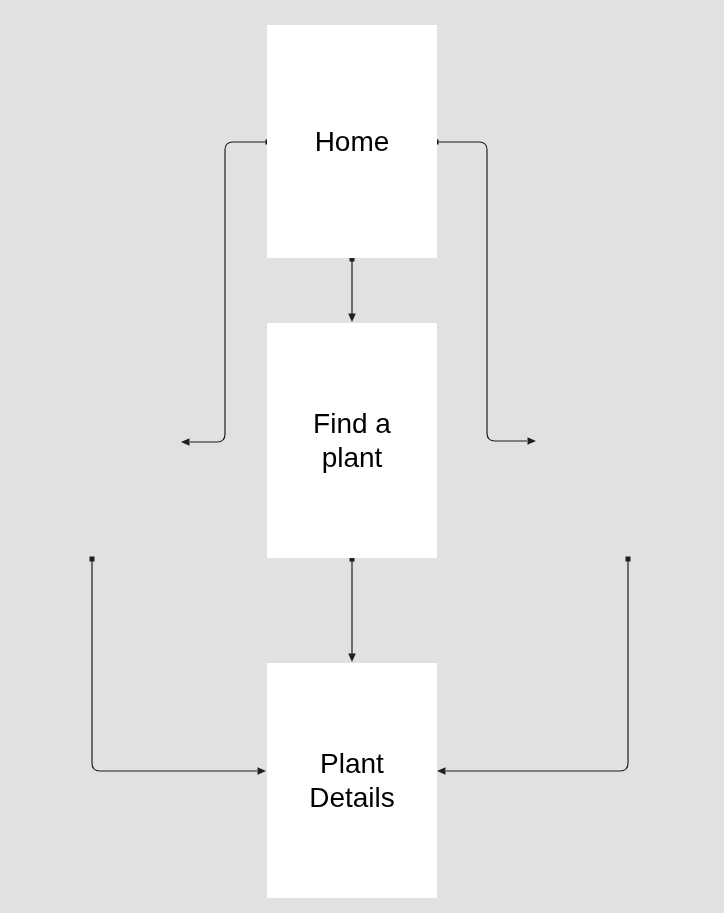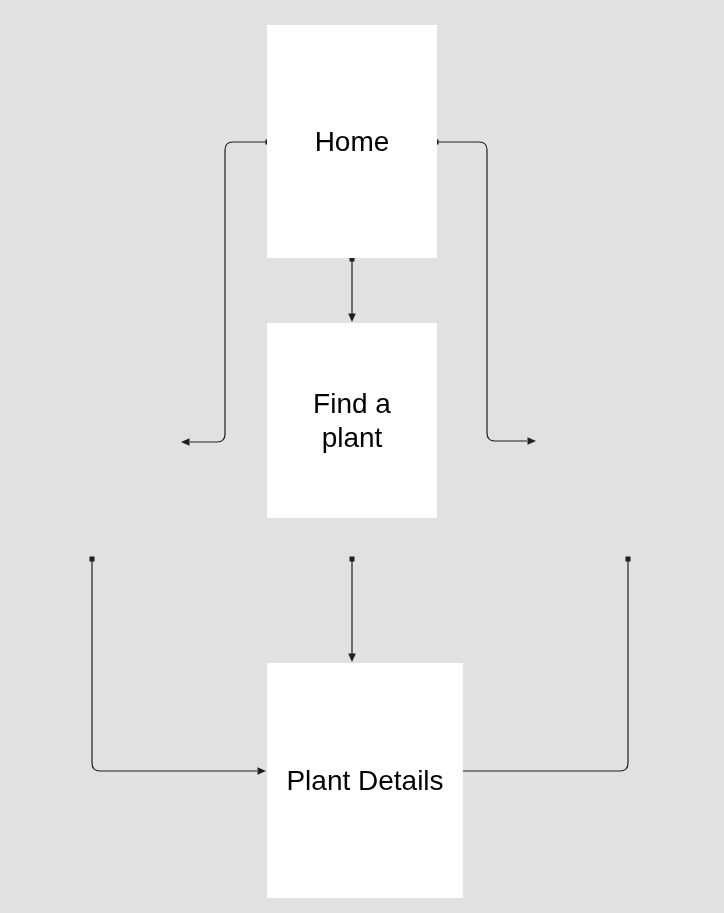--- a/index.html
+++ b/index.html
@@ -41,23 +41,23 @@
     justify-content: center;
     text-align: center;
     color: #000000;
     font-size: 28px;
     line-height: 1.2;
     padding: 0 16px;
     box-sizing: border-box;
   }
   #node-home          { left: 267px; top: 25px;  width: 170px; height: 233px; }
   #node-whats-in-season { left: 10px;  top: 323px; width: 170px; height: 235px; }
-  #node-find-a-plant  { left: 267px; top: 323px; width: 170px; height: 195px; }
+  #node-find-a-plant  { left: 267px; top: 323px; width: 170px; height: 235px; }
   #node-my-plants     { left: 537px; top: 323px; width: 171px; height: 235px; }
-  #node-plant-details { left: 267px; top: 663px; width: 196px; height: 235px; }
+  #node-plant-details { left: 267px; top: 663px; width: 170px; height: 235px; }
 </style>
 </head>
 <body>
 
 <div class="canvas">
 
   <svg class="edges-layer" viewBox="0 0 724 913" xmlns="http://www.w3.org/2000/svg">
 
     <g>
       <rect x="349.5" y="256.5" width="5" height="5"></rect>

